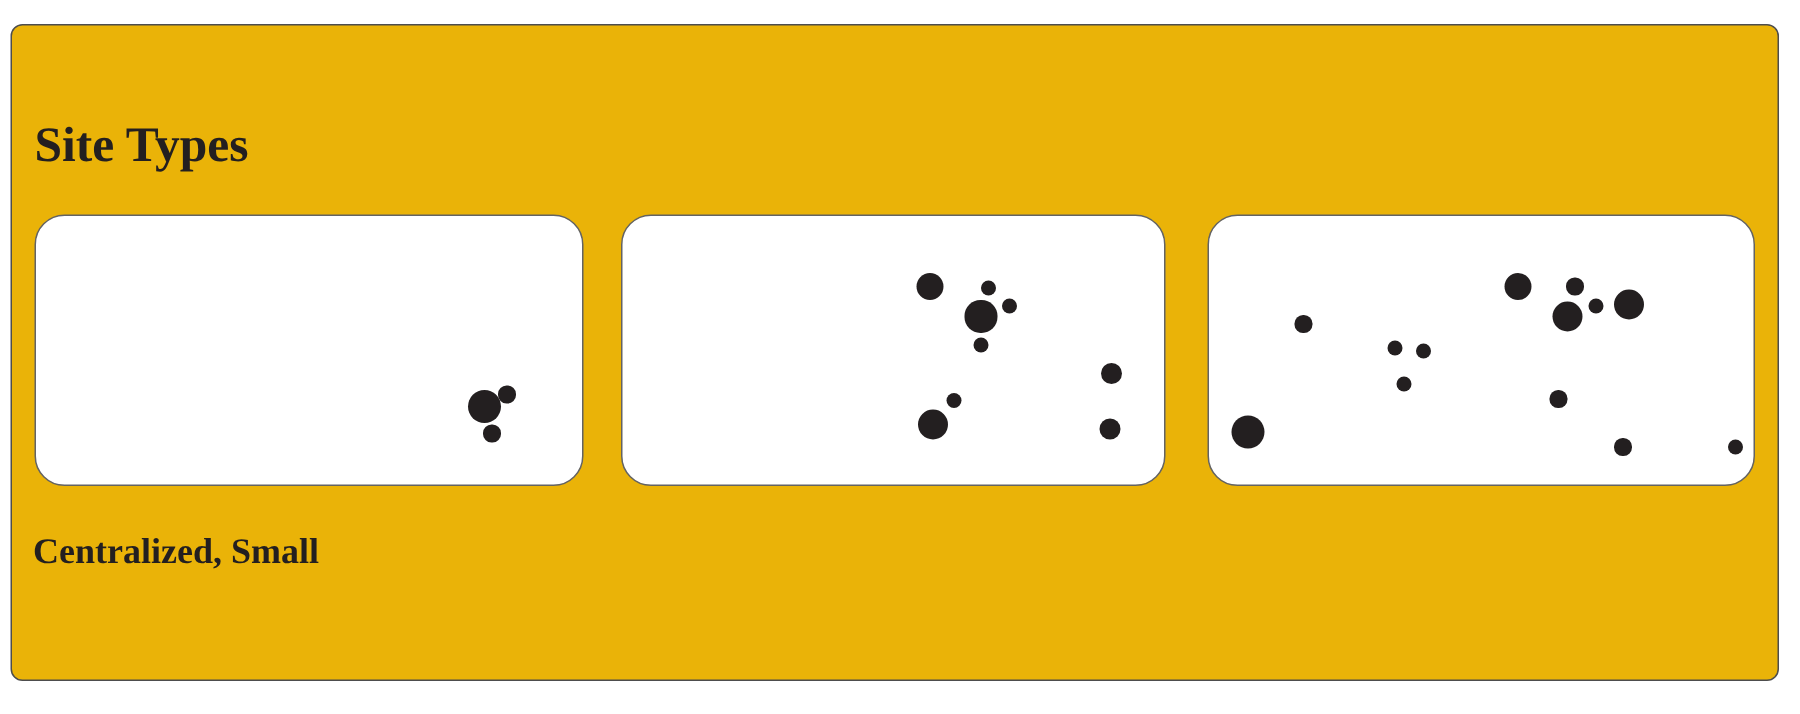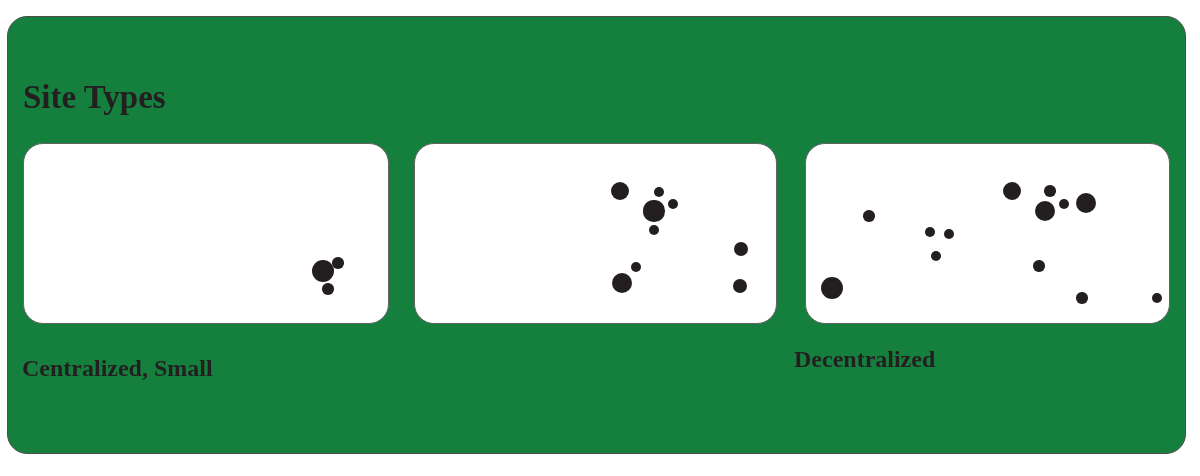--- a/index.html
+++ b/index.html
@@ -15,22 +15,22 @@
     overflow: hidden;
   }
   .card {
     position: absolute;
     left: 7px;
     top: 16px;
     width: 1179px;
     height: 438px;
     box-sizing: border-box;
     border: 1.5px solid #4d4d4d;
-    border-radius: 20px;
-    background: #15803d;
+    border-radius: 8px;
+    background: #eab308;
   }
   .title {
     position: absolute;
     left: 15px;
     top: 64px;
     margin: 0;
     font-size: 33px;
     font-weight: bold;
     line-height: 1;
     color: #231f20;
@@ -102,15 +102,14 @@
       <div class="dot" style="left: 253px; top: 55px; width: 10px; height: 10px; background: rgb(35, 31, 32);"></div>
       <div class="dot" style="left: 269.6px; top: 48.6px; width: 20.8px; height: 20.8px; background: rgb(35, 31, 32);"></div>
       <div class="dot" style="left: 227.3px; top: 116.3px; width: 11.4px; height: 11.4px; background: rgb(35, 31, 32);"></div>
       <div class="dot" style="left: 270.3px; top: 148.3px; width: 11.4px; height: 11.4px; background: rgb(35, 31, 32);"></div>
       <div class="dot" style="left: 345.7px; top: 148.7px; width: 10.6px; height: 10.6px; background: rgb(35, 31, 32);"></div>
     </div>
 
   <div class="panel-label label-1">Centralized, Small</div>
 
 
-  <div class="panel-label label-3">Decentralized</div>
 
 </div>
 
 </body></html>

